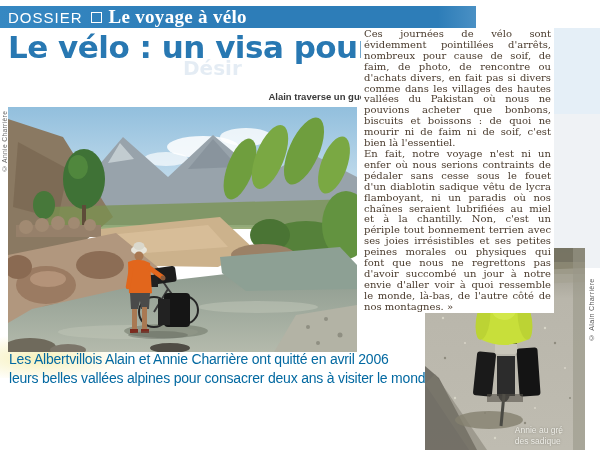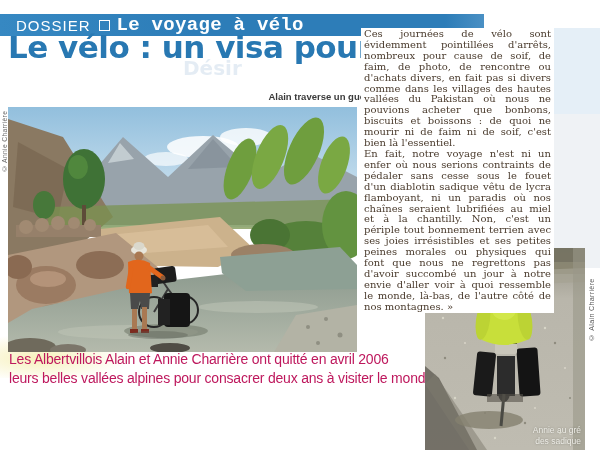--- a/index.html
+++ b/index.html
@@ -1,25 +1,25 @@
 <!DOCTYPE html>
 <html lang="fr"><head>
 <meta charset="utf-8">
 <style>
   html,body{margin:0;padding:0;}
   body{font-family:"Liberation Sans","DejaVu Sans",sans-serif;background:#e8e8e8;}
   .page{position:relative;width:600px;height:450px;background:#ffffff;overflow:hidden;}
 
   
-  .kicker-bar{position:absolute;left:0;top:14px;width:476px;height:22px;
+  .kicker-bar{position:absolute;left:0;top:6px;width:476px;height:22px;
     background:linear-gradient(90deg,#3688c2,#2d7db8 40%,#2d7db8 92%,#4a90c4);
-    display:flex;align-items:center;color:#fff;padding-left:8px;}
+    display:flex;align-items:center;color:#fff;}
   .kicker{margin-left:8px;font-size:15px;font-weight:400;letter-spacing:1px;}
   .kicker-square{display:inline-block;width:9px;height:9px;border:1.6px solid #fff;margin:0 7px 0 8px;}
-  .kicker-title{font-size:19px;font-weight:bold;letter-spacing:.3px;font-family:Liberation Mono, monospace;}
+  .kicker-title{font-size:19px;font-weight:bold;letter-spacing:.3px;font-family:Liberation Serif, serif;}
 
   
   .ghost{position:absolute;left:183px;top:56px;font-family:"DejaVu Sans",sans-serif;
     font-weight:bold;font-size:20px;color:rgba(120,158,200,.20);z-index:0;}
 
   
   .article-title{position:absolute;left:8px;top:31px;font-family:"DejaVu Sans",sans-serif;
     font-weight:bold;font-size:31px;line-height:33px;color:#2878b2;letter-spacing:-.5px;z-index:1;}
 
   
@@ -35,38 +35,38 @@
     font-size:6.8px;color:#6a6a6a;letter-spacing:.3px;white-space:nowrap;}
   .credit-left{left:1px;top:98px;height:74px;}
   .credit-right{left:587px;top:250px;height:92px;color:#5a5a5a;font-size:7.2px;}
 
   
   .hl-yellow{position:absolute;left:0;top:334px;width:130px;height:44px;z-index:0;
     background:radial-gradient(ellipse at 30% 55%,rgba(242,233,150,.65),rgba(242,233,150,0) 70%);}
 
   
   .caption-bottom{position:absolute;left:9px;top:350px;font-size:14px;line-height:19px;
-    color:#be185d;letter-spacing:-.2px;z-index:2;}
+    color:#0369a1;letter-spacing:-.2px;z-index:2;}
 
   
   .body-col{position:absolute;left:361px;top:28px;width:187px;background:#fff;
     padding:1px 3px 0 3px;z-index:3;
     font-family:"DejaVu Serif","Liberation Serif",serif;font-size:10px;line-height:10.9px;
     color:#4a3b2d;text-align:justify;}
   .body-col p{margin:0;}
 
   
   .tint-a{position:absolute;left:552px;top:28px;width:48px;height:86px;background:rgba(187,214,235,.38);z-index:0;}
   .tint-b{position:absolute;left:552px;top:114px;width:48px;height:154px;background:rgba(198,208,218,.28);z-index:0;}
   .vline{position:absolute;left:546px;top:40px;width:1px;height:198px;background:rgba(110,120,130,.18);z-index:0;}
 
   
   .side-photo{position:absolute;left:425px;top:248px;width:160px;height:202px;z-index:2;}
   .side-photo svg{display:block;width:160px;height:202px;}
-  .caption-side{position:absolute;right:4px;bottom:4px;text-align:right;
+  .caption-side{position:absolute;right:22px;bottom:4px;
     font-size:8.5px;line-height:10.5px;color:#efeee8;text-shadow:0 0 2px rgba(90,90,80,.6);margin-top:17px;}
 </style>
 </head>
 <body>
 
 <div class="page">
 
   <div class="ghost">Désir</div>
   <div class="tint-a"></div>
   <div class="tint-b"></div>

